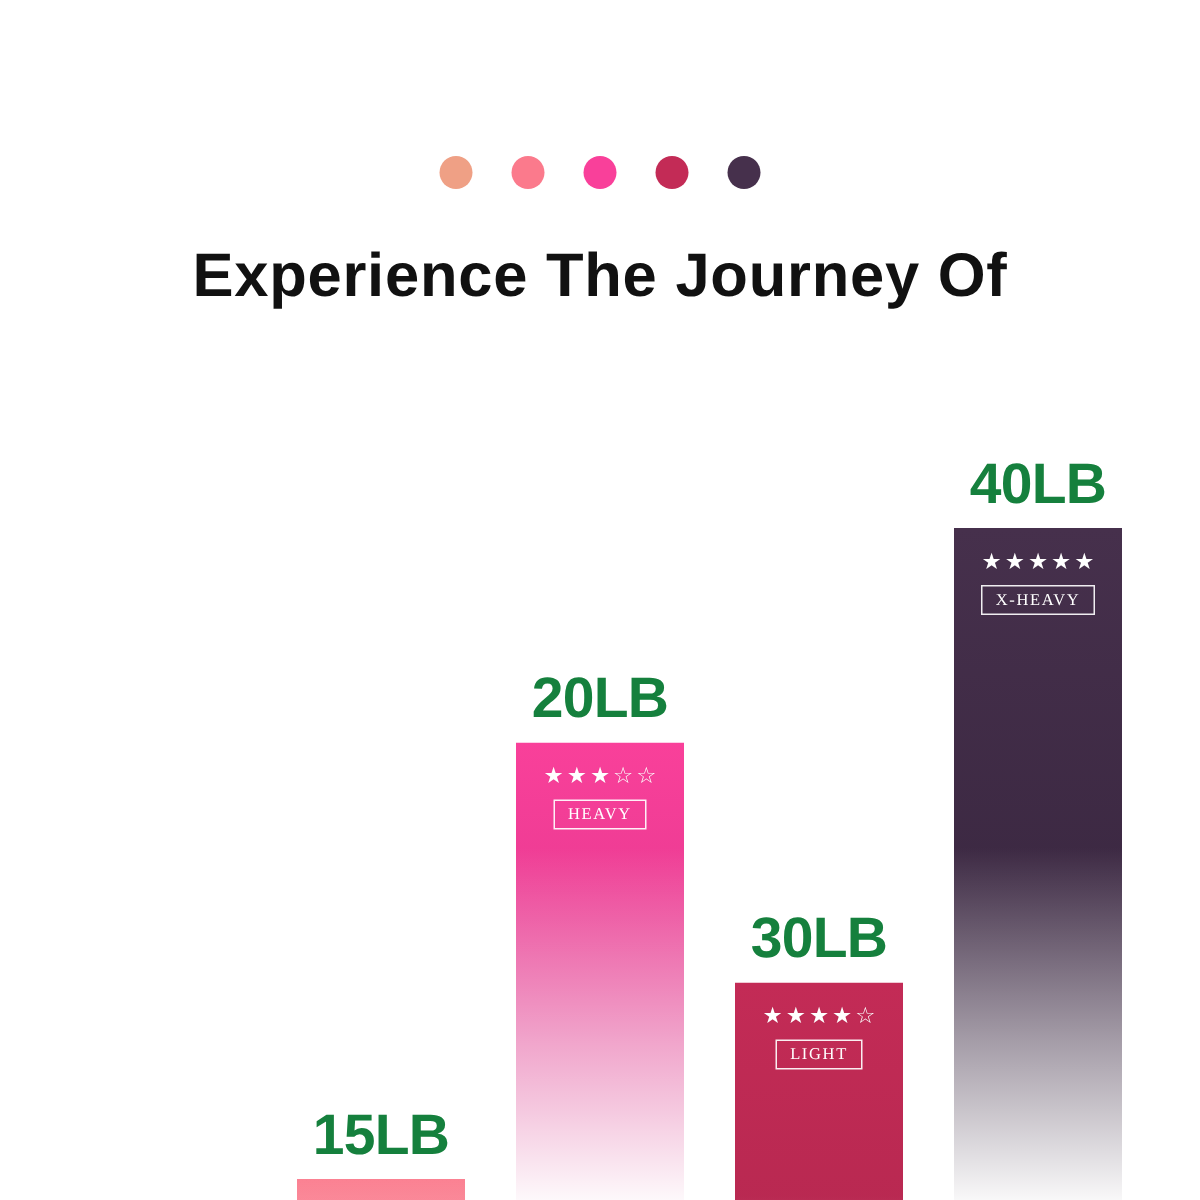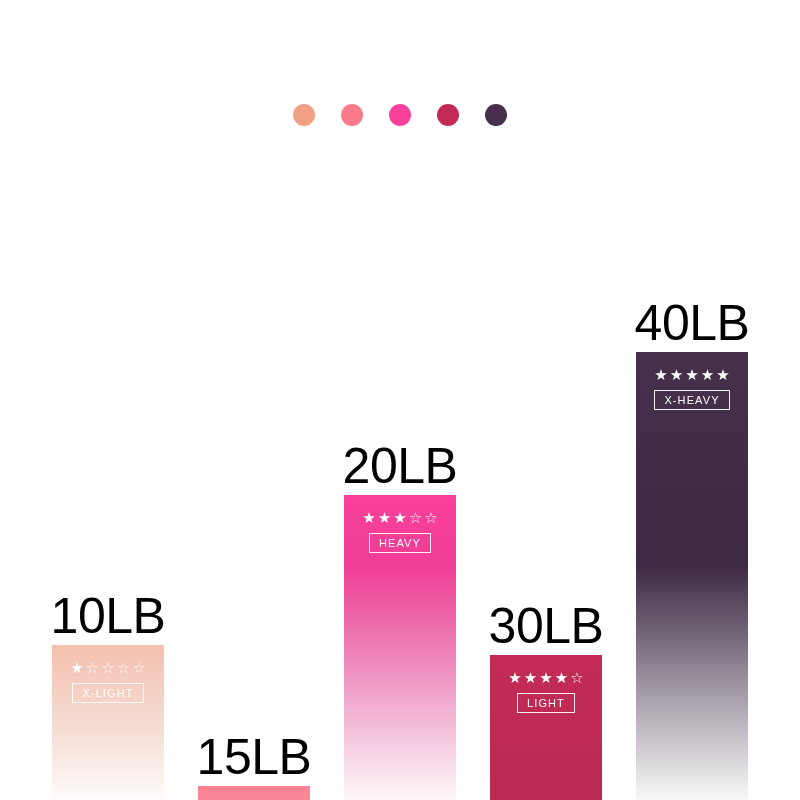--- a/index.html
+++ b/index.html
@@ -41,23 +41,23 @@
   }
   .bar-col{
     position:absolute;
     bottom:0;
     width:112px;
   }
   .bar-label{
     position:absolute;
     left:-14px;width:140px;
     text-align:center;
-    color:#000000;
-    font-weight:normal;
-    font-size:50px;
+    color:#15803d;
+    font-weight:bold;
+    font-size:38px;
     line-height:42px;
     letter-spacing:-0.5px;
   }
   .bar{
     position:absolute;
     left:0;width:112px;bottom:0;
     overflow:hidden;
   }
   .bar-fill{
     position:absolute;
@@ -84,56 +84,41 @@
   .star{display:inline-block;}
   .level-box{
     margin-top:7px;
     border:1.5px solid rgba(255,255,255,0.92);
     color:#ffffff;
     font-size:11px;
     letter-spacing:1.1px;
     padding:3px 9px 3px 9px;
     line-height:12px;
     white-space:nowrap;
+    font-family:Liberation Serif, serif;
   }
 </style>
 </head>
 <body>
 
 <div id="stage">
 
   <div id="dot-row">
       <span class="dot" style="background: rgb(239, 160, 133);"></span>
       <span class="dot" style="background: rgb(251, 122, 140);"></span>
       <span class="dot" style="background: rgb(249, 64, 154);"></span>
       <span class="dot" style="background: rgb(195, 43, 86);"></span>
       <span class="dot" style="background: rgb(70, 48, 76);"></span>
     </div>
 
   <div id="heading">
+    <span class="hl">Experience The Journey Of</span>
   </div>
 
   <div id="chart">
-      <div class="bar-col" style="left: 0px; height: 800px;">
-        <div class="bar-label" style="top: 595px;">10LB</div>
-        <div class="bar" style="top: 645px; height: 155px;">
-          <div class="bar-fill" style="background: linear-gradient(rgb(239, 160, 133) 0%, rgb(217, 139, 106) 100%);"></div>
-          <div class="badge">
-            <div class="stars">
-              <span class="star">★</span>
-              <span class="star">☆</span>
-              <span class="star">☆</span>
-              <span class="star">☆</span>
-              <span class="star">☆</span>
-            </div>
-            <div class="level-box">X-LIGHT</div>
-          </div>
-          <div class="bar-fade"></div>
-        </div>
-      </div>
       <div class="bar-col" style="left: 146px; height: 592px;">
         <div class="bar-label" style="top: 528px;">15LB</div>
         <div class="bar" style="top: 578px; height: 222px;">
           <div class="bar-fill" style="background: linear-gradient(rgb(251, 122, 140) 0%, rgb(232, 112, 127) 100%);"></div>
           <div class="badge">
             <div class="stars">
               <span class="star">★</span>
               <span class="star">★</span>
               <span class="star">☆</span>
               <span class="star">☆</span>

